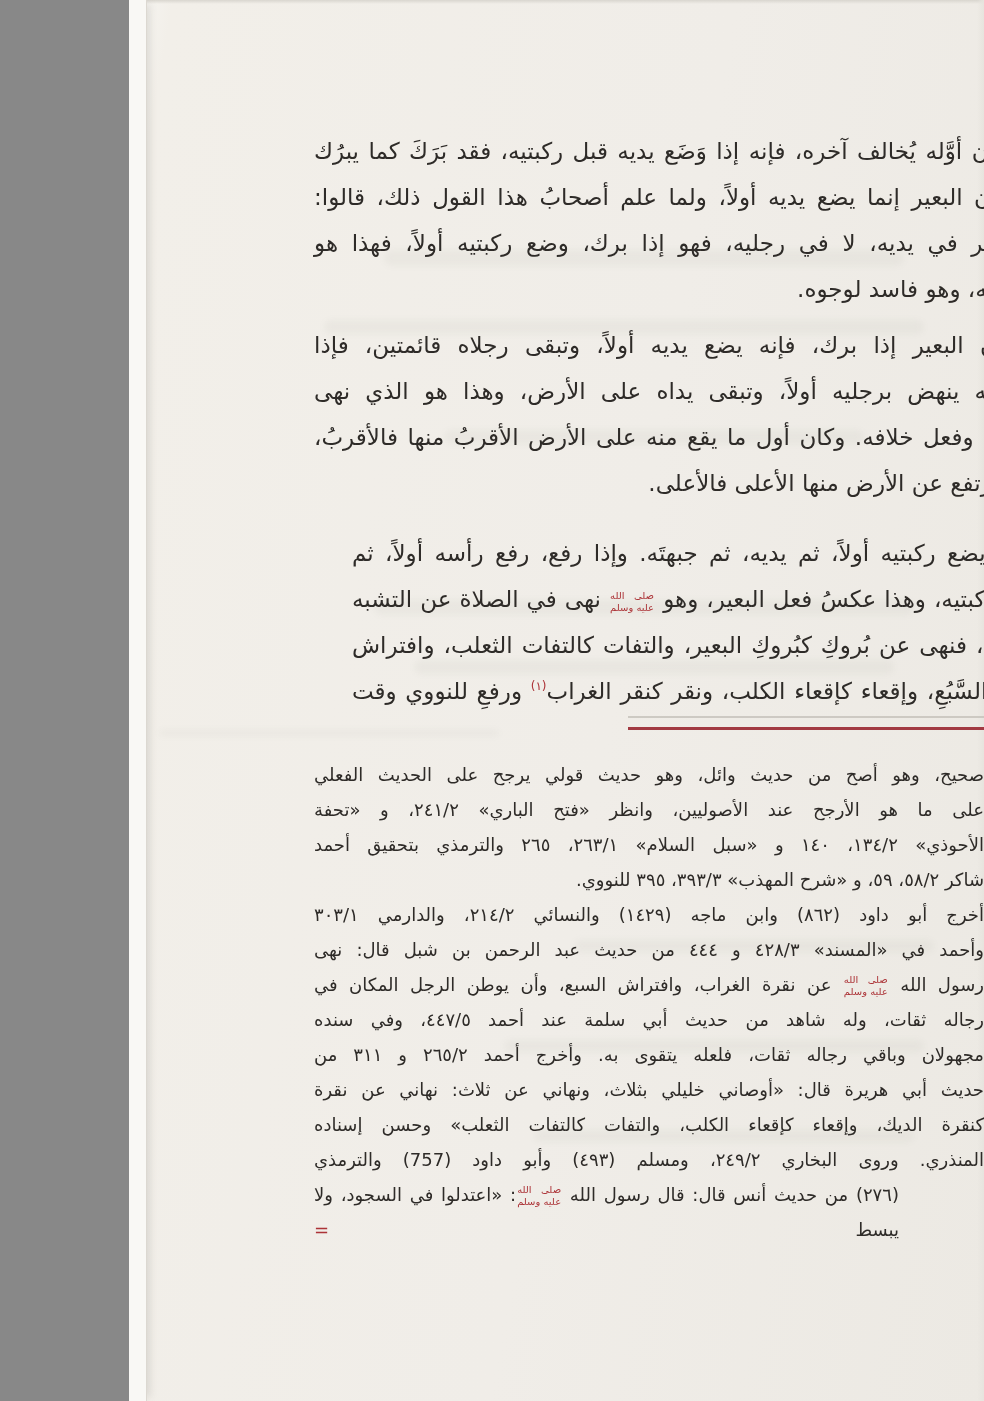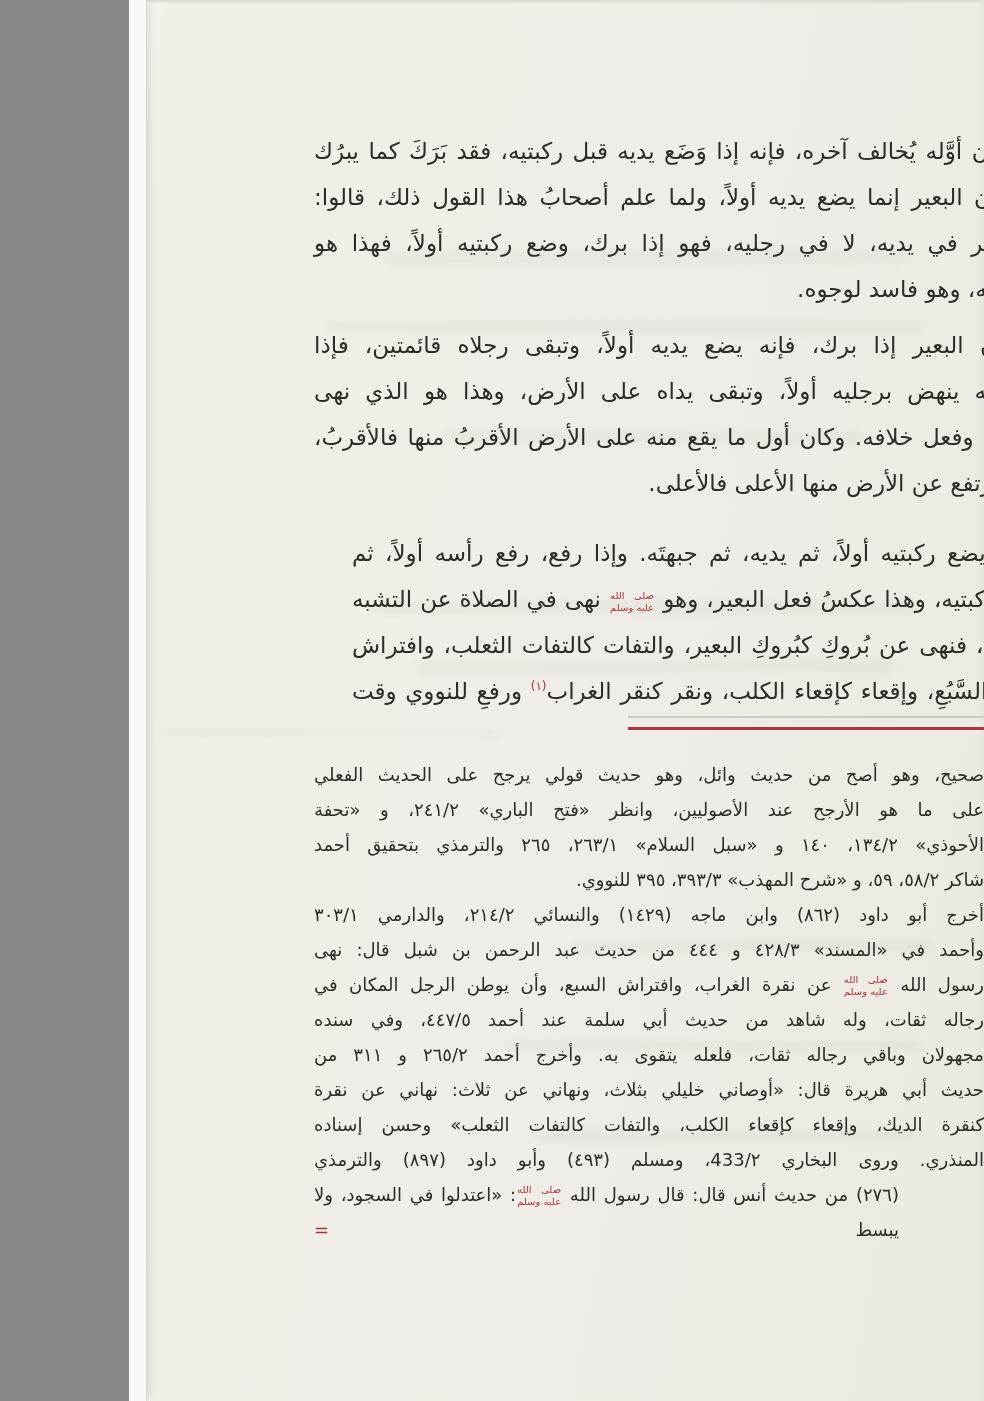--- a/index.html
+++ b/index.html
@@ -96,20 +96,20 @@
           <div class="fn-line last"><span>شاكر ٥٨/٢، ٥٩، و «شرح المهذب» ٣٩٣/٣، ٣٩٥ للنووي.</span></div>
         </div>
         <div>
           <div class="fn-line"><span class="fn-marker">(١)</span><span>أخرج أبو داود (٨٦٢) وابن ماجه (١٤٢٩) والنسائي ٢١٤/٢، والدارمي ٣٠٣/١</span></div>
           <div class="fn-line"><span>وأحمد في «المسند» ٤٢٨/٣ و ٤٤٤ من حديث عبد الرحمن بن شبل قال: نهى</span></div>
           <div class="fn-line"><span>رسول الله </span><span class="saw red"><div>صلى الله</div><div>عليه وسلم</div></span><span> عن نقرة الغراب، وافتراش السبع، وأن يوطن الرجل المكان في</span></div>
           <div class="fn-line"><span>رجاله ثقات، وله شاهد من حديث أبي سلمة عند أحمد ٤٤٧/٥، وفي سنده</span></div>
           <div class="fn-line"><span>مجهولان وباقي رجاله ثقات، فلعله يتقوى به. وأخرج أحمد ٢٦٥/٢ و ٣١١ من</span></div>
           <div class="fn-line"><span>حديث أبي هريرة قال: «أوصاني خليلي بثلاث، ونهاني عن ثلاث: نهاني عن نقرة</span></div>
           <div class="fn-line"><span>كنقرة الديك، وإقعاء كإقعاء الكلب، والتفات كالتفات الثعلب» وحسن إسناده</span></div>
-          <div class="fn-line"><span>المنذري. وروى البخاري 433/٢، ومسلم (٤٩٣) وأبو داود (٨٩٧) والترمذي</span></div>
+          <div class="fn-line"><span>المنذري. وروى البخاري ٢٤٩/٢، ومسلم (٤٩٣) وأبو داود (757) والترمذي</span></div>
           <div class="fn-line" style="padding-right: 180px;"><span>(٢٧٦) من حديث أنس قال: قال رسول الله </span><span class="saw red"><div>صلى الله</div><div>عليه وسلم</div></span><span>: «اعتدلوا في السجود، ولا يبسط </span><span class="red">=</span></div>
         </div>
       </section>
 
     <div class="pagenum">٢١٧</div>
   </main>
 </div>
 
 </body></html>

